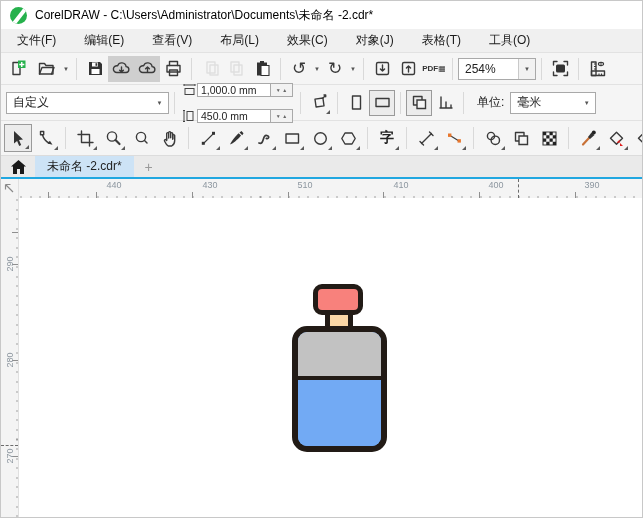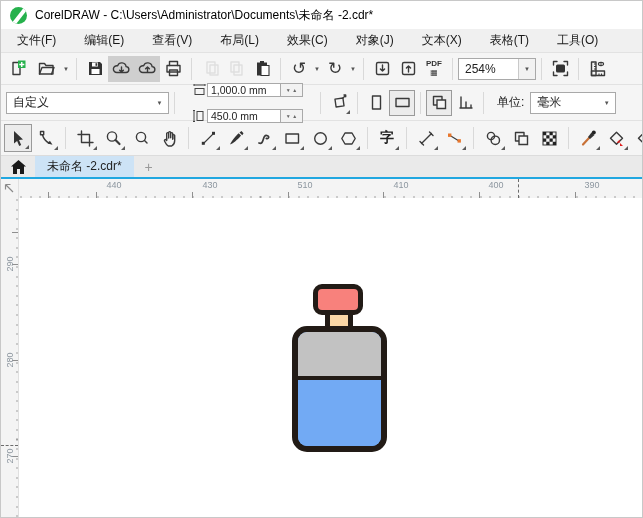--- a/index.html
+++ b/index.html
@@ -31,24 +31,24 @@
   svg.i { width:19px; height:19px; display:block; }
   svg.i * { vector-effect:non-scaling-stroke; }
   .stk { fill:none; stroke:#3a3a3a; stroke-width:1.4; stroke-linejoin:round; stroke-linecap:round; }
   .stk-thin { fill:none; stroke:#3a3a3a; stroke-width:1.1; }
   .fil { fill:#333; stroke:none; }
   .gray .stk, .gray .stk-thin { stroke:#bdbdbd; }
   
   .combo { height:22px; background:#fff; border:1px solid #a9a9a9; display:flex; align-items:center; font-size:12px; color:#222; }
   .combo .val { flex:1; padding:0 6px; white-space:nowrap; overflow:hidden; }
   .combo .dd { width:17px; align-self:stretch; border-left:1px solid #c9c9c9; background:#f2f2f2; display:flex; align-items:center; justify-content:center; font-size:6px; color:#555; }
-  .pdfbtn { display:flex; flex-direction:column; align-items:center; justify-content:center; font-size:8px; font-weight:bold; color:#333; line-height:1; }
+  .pdfbtn { display:flex; flex-direction:row; align-items:center; justify-content:center; font-size:8px; font-weight:bold; color:#333; line-height:1; }
   .pdfgrid { font-size:8px; margin-top:1px; }
   
-  .sizegrp { display:flex; flex-direction:column; justify-content:center; gap:12px; margin:0 12px; }
+  .sizegrp { display:flex; flex-direction:column; justify-content:center; gap:12px; margin:0 2px; }
   .sizerow { display:flex; align-items:center; height:14px; }
   .dimicon { width:15px; display:flex; justify-content:center; }
   .sizefield { width:74px; height:14px; border:1px solid #a9a9a9; background:#fff; font-size:10.5px; padding:0 3px; display:flex; align-items:center; color:#222; }
   .spin { width:22px; height:14px; border:1px solid #a9a9a9; border-left:none; background:#f2f2f2; display:flex; align-items:center; justify-content:center; gap:2px; font-size:5px; color:#666; }
   .active-box { border:1px solid #9a9a9a; background:#ececec; }
   .unit-label { font-size:12px; margin:0 6px 0 8px; color:#1a1a1a; }
   
   .tool { width:28px; height:28px; display:flex; align-items:center; justify-content:center; position:relative; flex:0 0 auto; }
   .tool.selected { border:1px solid #9a9a9a; background:#ececec; }
   .fly::after { content:''; position:absolute; right:2px; bottom:2px; width:0; height:0; border-left:4px solid transparent; border-bottom:4px solid #5a5a5a; }
@@ -107,21 +107,20 @@
     <div class="title-text">CorelDRAW - C:\Users\Administrator\Documents\未命名 -2.cdr*</div>
   </div>
 
   <div class="menubar">
     <span class="menu-item">文件(F)</span>
     <span class="menu-item">编辑(E)</span>
     <span class="menu-item">查看(V)</span>
     <span class="menu-item">布局(L)</span>
     <span class="menu-item">效果(C)</span>
     <span class="menu-item">对象(J)</span>
-    <span class="menu-item">文本(X)</span>
     <span class="menu-item">表格(T)</span>
     <span class="menu-item">工具(O)</span>
   </div>
 
   <div class="toolbar">
     <div class="tbtn">
       <svg class="i" viewBox="0 0 19 19">
           <path class="stk" d="M4 3.5h7v12H4z"></path>
           <rect x="9" y="1.5" width="7.5" height="7.5" fill="#26b14c"></rect>
           <path d="M12.75 3v5M10.3 5.5h5" stroke="#fff" stroke-width="1.4" fill="none"></path>

